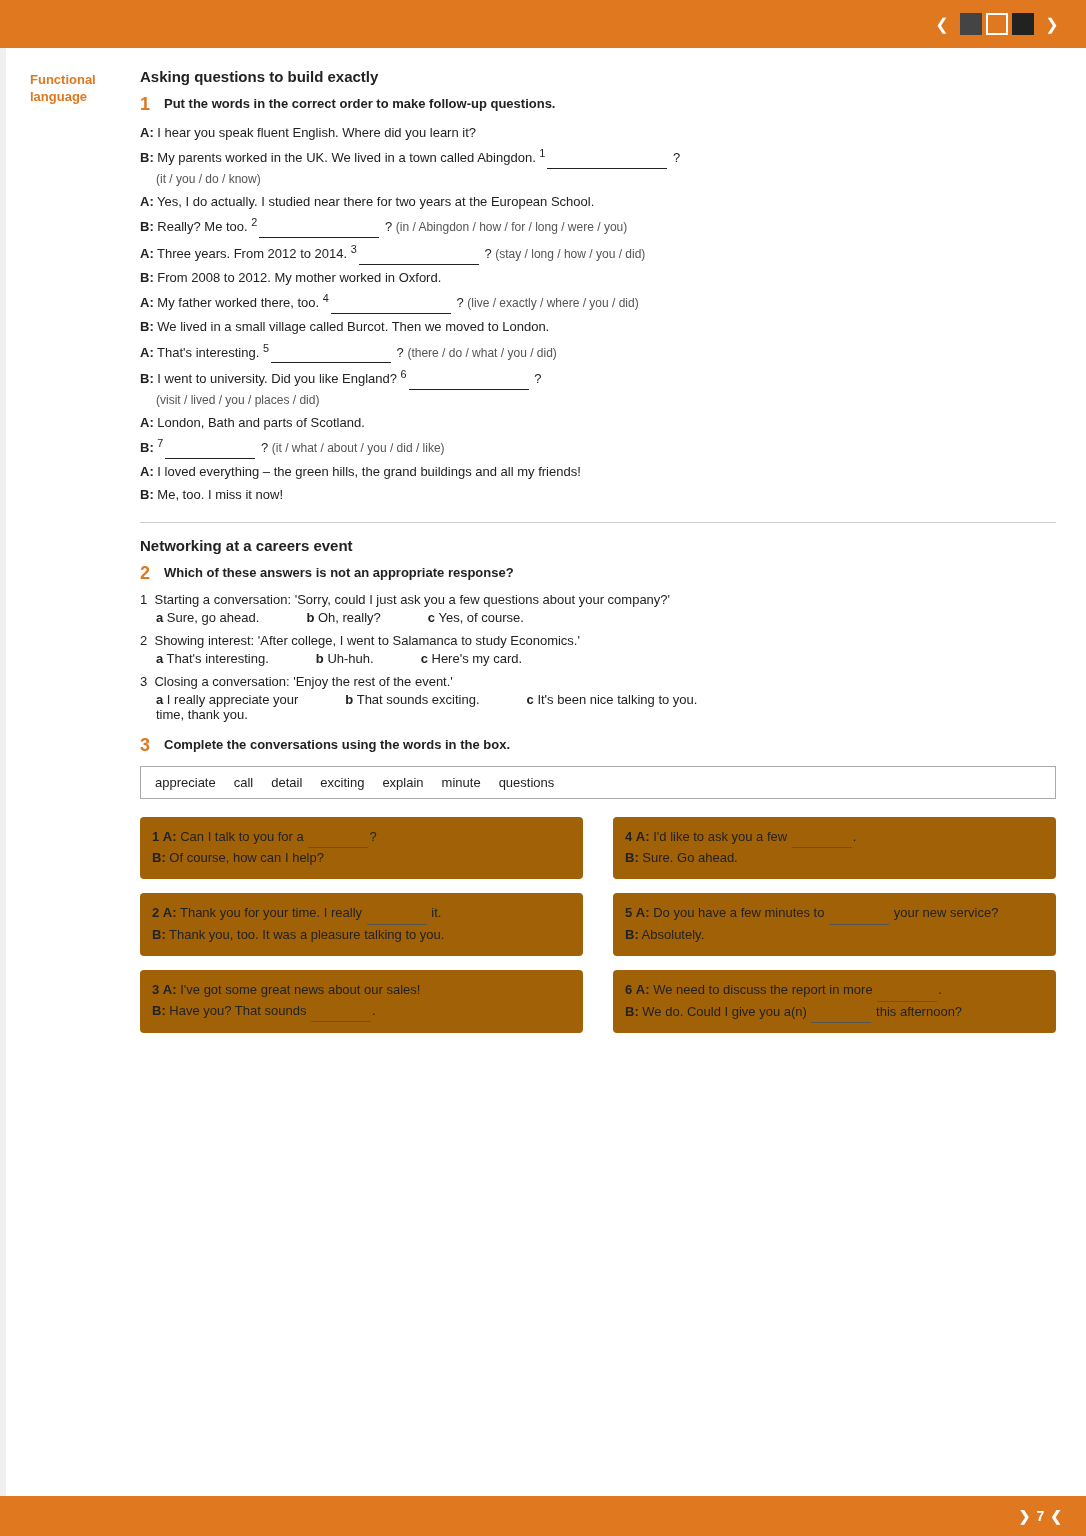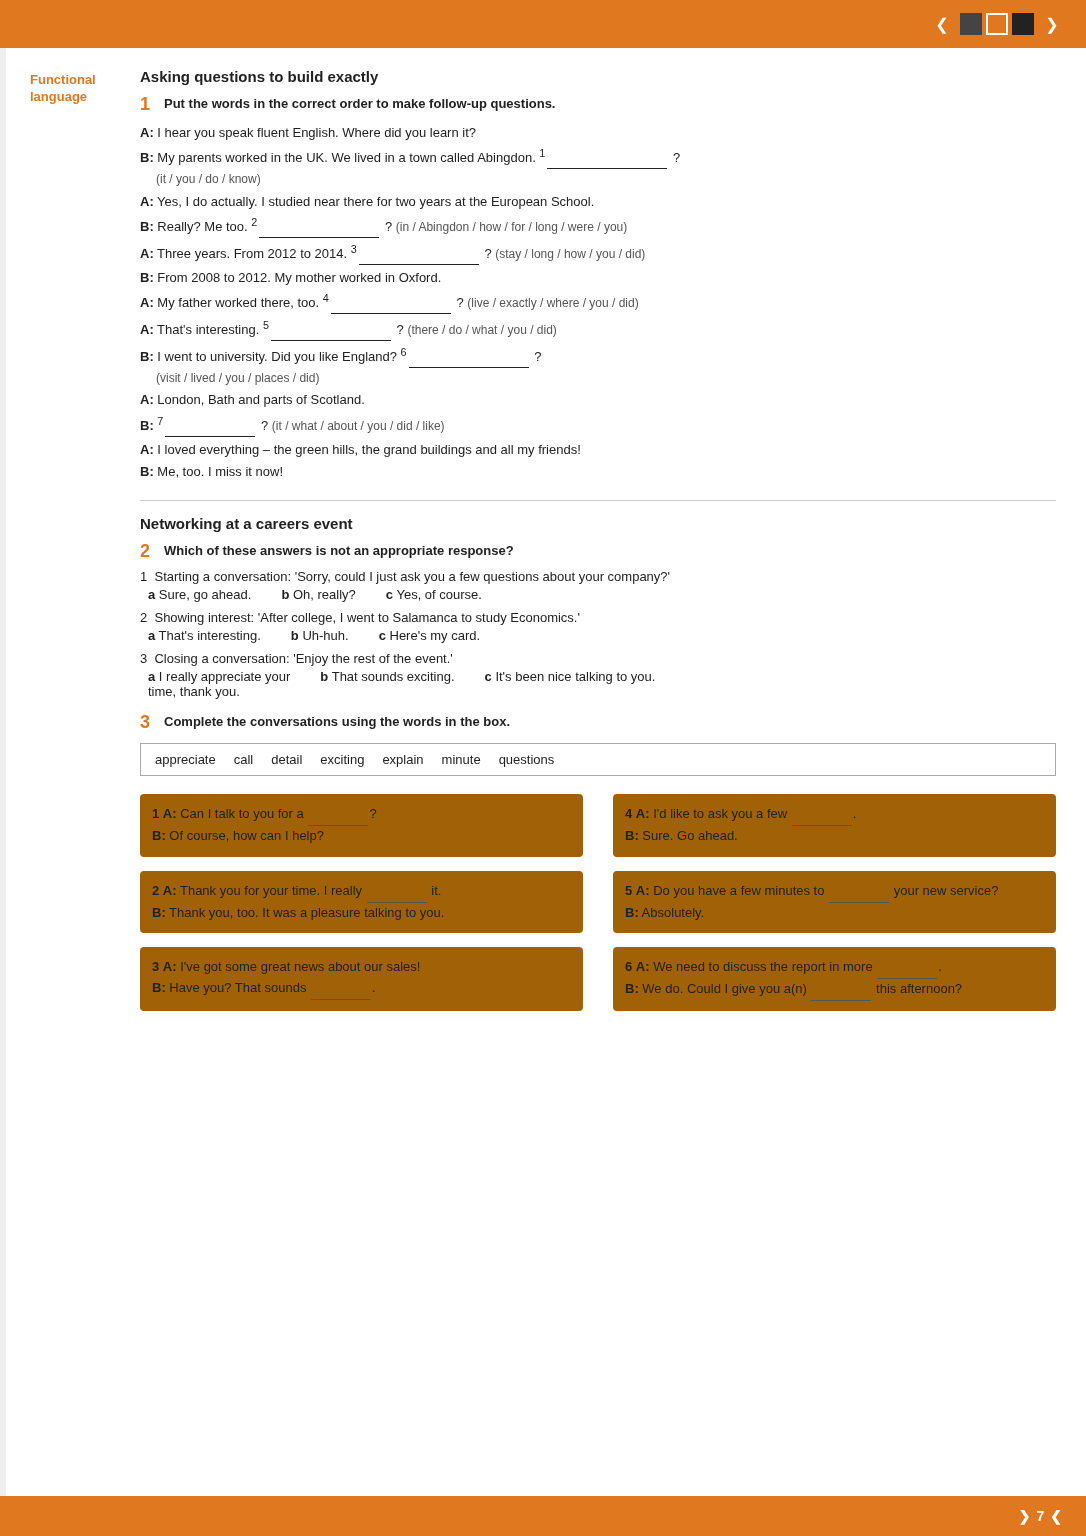--- a/index.html
+++ b/index.html
@@ -158,23 +158,23 @@
     
     .mc-item {
       margin-bottom: 8px;
       font-size: 13px;
     }
     .mc-number {
       font-weight: normal;
     }
     .mc-row {
       display: flex;
-      gap: 30px;
+      gap: 47px;
       margin-top: 3px;
-      margin-left: 8px;
+      margin-left: 16px;
     }
     .mc-option {
       font-size: 13px;
     }
     .mc-option-label {
       font-weight: bold;
     }
 
     
     .word-box {
@@ -295,20 +295,23 @@
     <div class="dialogue">
       <span class="speaker">A:</span> Three years. From 2012 to 2014. <sup>3</sup><span class="blank">&nbsp;</span> ? <span class="hint">(stay / long / how / you / did)</span>
     </div>
     <div class="dialogue">
       <span class="speaker">B:</span> From 2008 to 2012. My mother worked in Oxford.
     </div>
     <div class="dialogue">
       <span class="speaker">A:</span> My father worked there, too. <sup>4</sup><span class="blank">&nbsp;</span> ? <span class="hint">(live / exactly / where / you / did)</span>
     </div>
     <div class="dialogue">
+      <span class="speaker">B:</span> We lived in a small village called Burcot. Then we moved to London.
+    </div>
+    <div class="dialogue">
       <span class="speaker">A:</span> That's interesting. <sup>5</sup><span class="blank">&nbsp;</span> ? <span class="hint">(there / do / what / you / did)</span>
     </div>
     <div class="dialogue">
       <span class="speaker">B:</span> I went to university. Did you like England? <sup>6</sup><span class="blank">&nbsp;</span> ?
       <br><span class="hint indent">(visit / lived / you / places / did)</span>
     </div>
     <div class="dialogue">
       <span class="speaker">A:</span> London, Bath and parts of Scotland.
     </div>
     <div class="dialogue">

